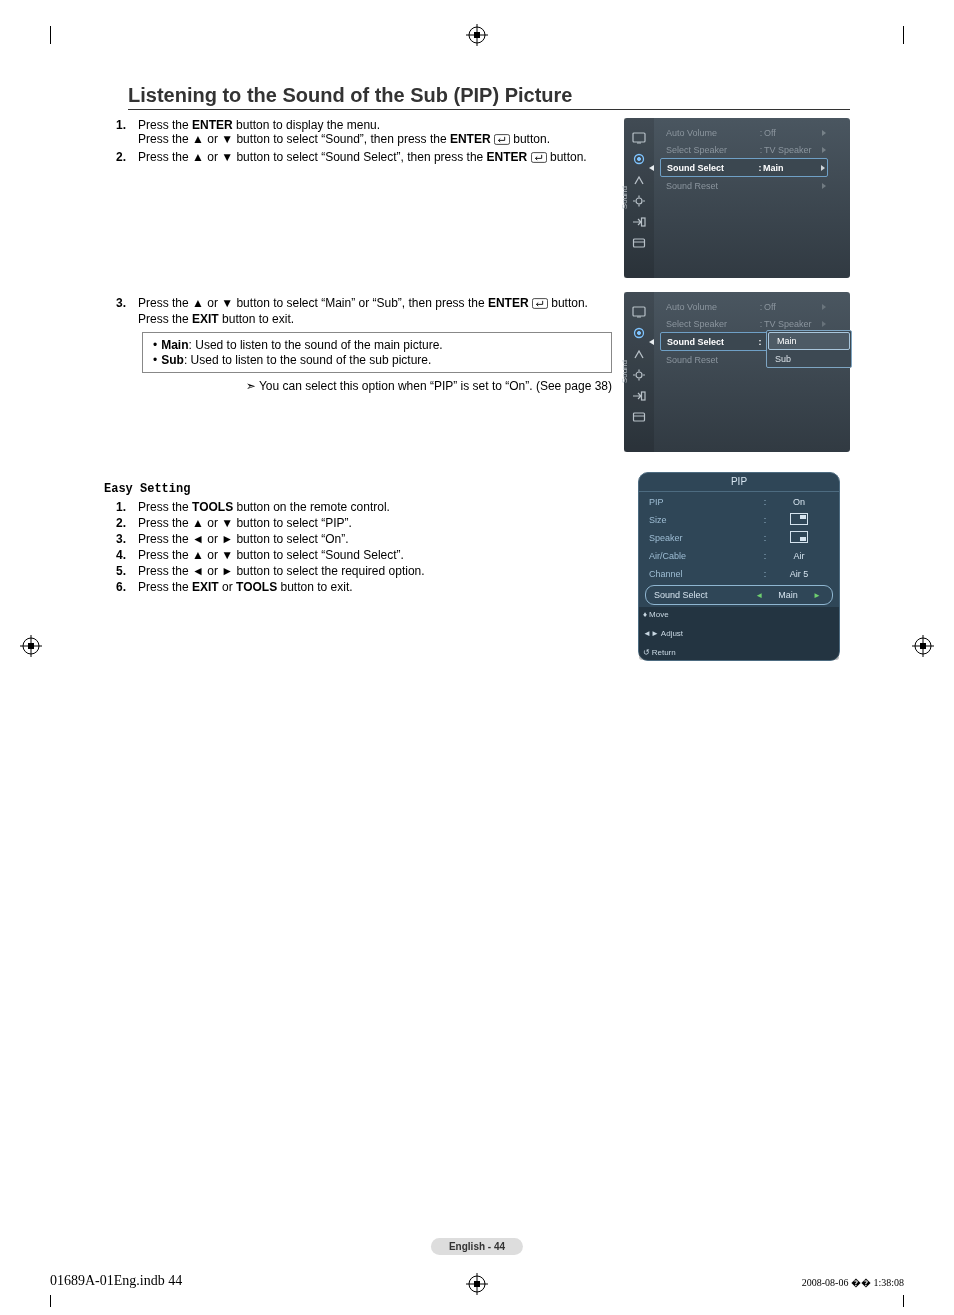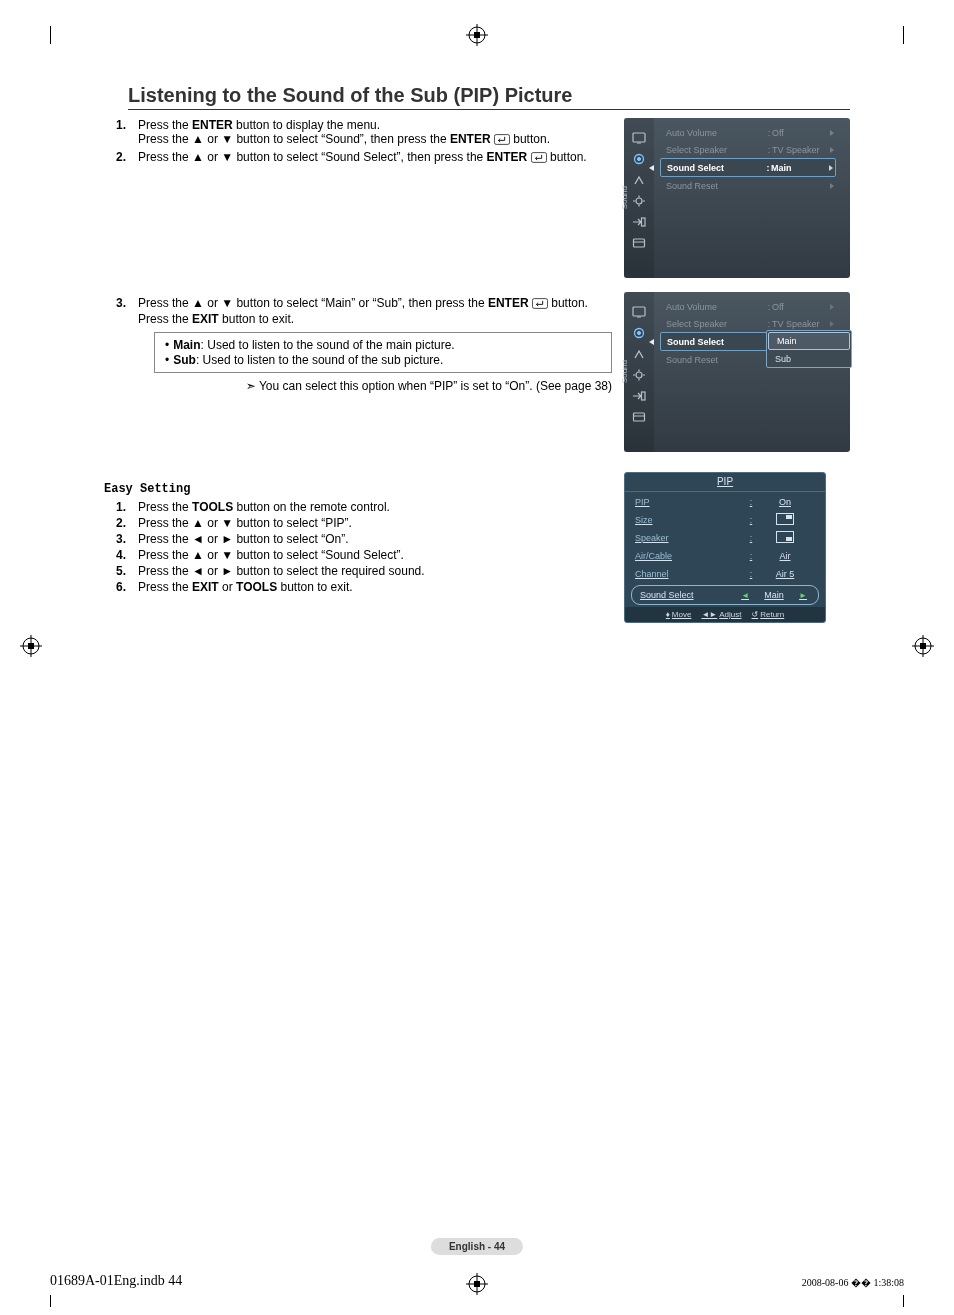--- a/index.html
+++ b/index.html
@@ -159,21 +159,21 @@
     position: absolute;
     left: -4px;
     top: 68px;
     font-size: 8px;
     color: #c9d1d8;
     writing-mode: vertical-rl;
     transform: rotate(180deg);
   }
   .osd .menu {
     position: absolute;
-    left: 36px; right: 14px; top: 6px;
+    left: 36px; right: 22px; top: 6px;
   }
   .osd .row {
     display: flex;
     align-items: center;
     height: 17px;
     padding: 0 6px;
     position: relative;
   }
   .osd .row .label { flex: 1; }
   .osd .row .colon { width: 6px; text-align:center; }
@@ -215,25 +215,25 @@
     border: 1px solid #a9c6dc;
     border-radius: 2px;
     margin: 1px;
     color:#fff;
   }
 
   
   .pip-panel {
     background: #2f4657;
     border: 1px solid #4d6b80;
-    border-radius: 3px;
+    border-radius: 10px;
     color: #d5e3ee;
     font-size: 9px;
     width: 200px;
-    text-decoration: underline;
+    margin-left: 14px;
   }
   .pip-panel .pip-title {
     text-align: center;
     padding: 3px 0;
     font-size: 10px;
   }
   .pip-panel .pip-row {
     display:flex;
     align-items:center;
     padding: 2px 10px;
@@ -253,24 +253,25 @@
     height: 14px;
   }
   .pip-panel .pip-sel-row .plabel { flex:1; }
   .pip-panel .pip-sel-row .pval { width:44px; text-align:center; }
   .pip-panel .tri { color:#6fcf6f; font-size:8px; margin: 0 3px;}
   .pip-panel .footer {
     background: rgba(0,0,0,0.25);
     display:flex;
     justify-content:center;
     gap:10px;
-    padding: 3px 16px;
+    padding: 3px 4px;
     font-size: 8px;
     color:#c8d7e2;
     border-radius: 0 0 3px 3px;
+    flex-direction: column;
   }
   .pip-panel .footer .sym { margin-right:2px; }
   .size-glyph {
     display:inline-block;
     width: 16px; height:10px;
     border:1px solid #d5e3ee;
     position:relative;
   }
   .size-glyph::after {
     content:"";
@@ -393,21 +394,21 @@
                   </svg></span> button.</div>
             </li>
             <div class="space-block"></div>
             <li>
               <span class="num">3.</span>
               <div class="body">Press the ▲ or ▼ button to select “Main” or “Sub”, then press the <b>ENTER</b> <span class="enter-icon"><svg viewBox="0 0 18 12">
                     <rect x="0.5" y="0.5" width="17" height="11" rx="2" fill="none" stroke="#000" stroke-width="0.8"></rect>
                     <path d="M12 3 V7 H5 M7 5 L5 7 L7 9" fill="none" stroke="#000" stroke-width="1"></path>
                   </svg></span> button.<br>Press the <b>EXIT</b> button to exit.</div>
             </li>
-            <li style="display: block; margin-left: 46px;">
+            <li style="display: block; margin-left: 34px;">
               <div class="note-box">
                 <div class="note-line"><span class="dot">•</span><b>Main</b>: Used to listen to the sound of the main picture.</div>
                 <div class="note-line"><span class="dot">•</span><b>Sub</b>: Used to listen to the sound of the sub picture.</div>
               </div>
               <p class="tail">You can select this option when “PIP” is set to “On”. (See page 38)</p>
             </li>
           </ol>
       </div>
 
       <div class="rightcol">
@@ -577,21 +578,21 @@
             <li>
               <span class="num">3.</span>
               <div class="body">Press the ◄ or ► button to select “On”.</div>
             </li>
             <li>
               <span class="num">4.</span>
               <div class="body">Press the ▲ or ▼ button to select “Sound Select”.</div>
             </li>
             <li>
               <span class="num">5.</span>
-              <div class="body">Press the ◄ or ► button to select the required sound.</div>
+              <div class="body">Press the ◄ or ► button to select the required option.</div>
             </li>
             <li>
               <span class="num">6.</span>
               <div class="body">Press the <b>EXIT</b> or <b>TOOLS</b> button to exit.</div>
             </li>
           </ol>
       </div>
       <div class="rightcol">
         <div class="pip-panel">
           <div class="pip-title">PIP</div>

